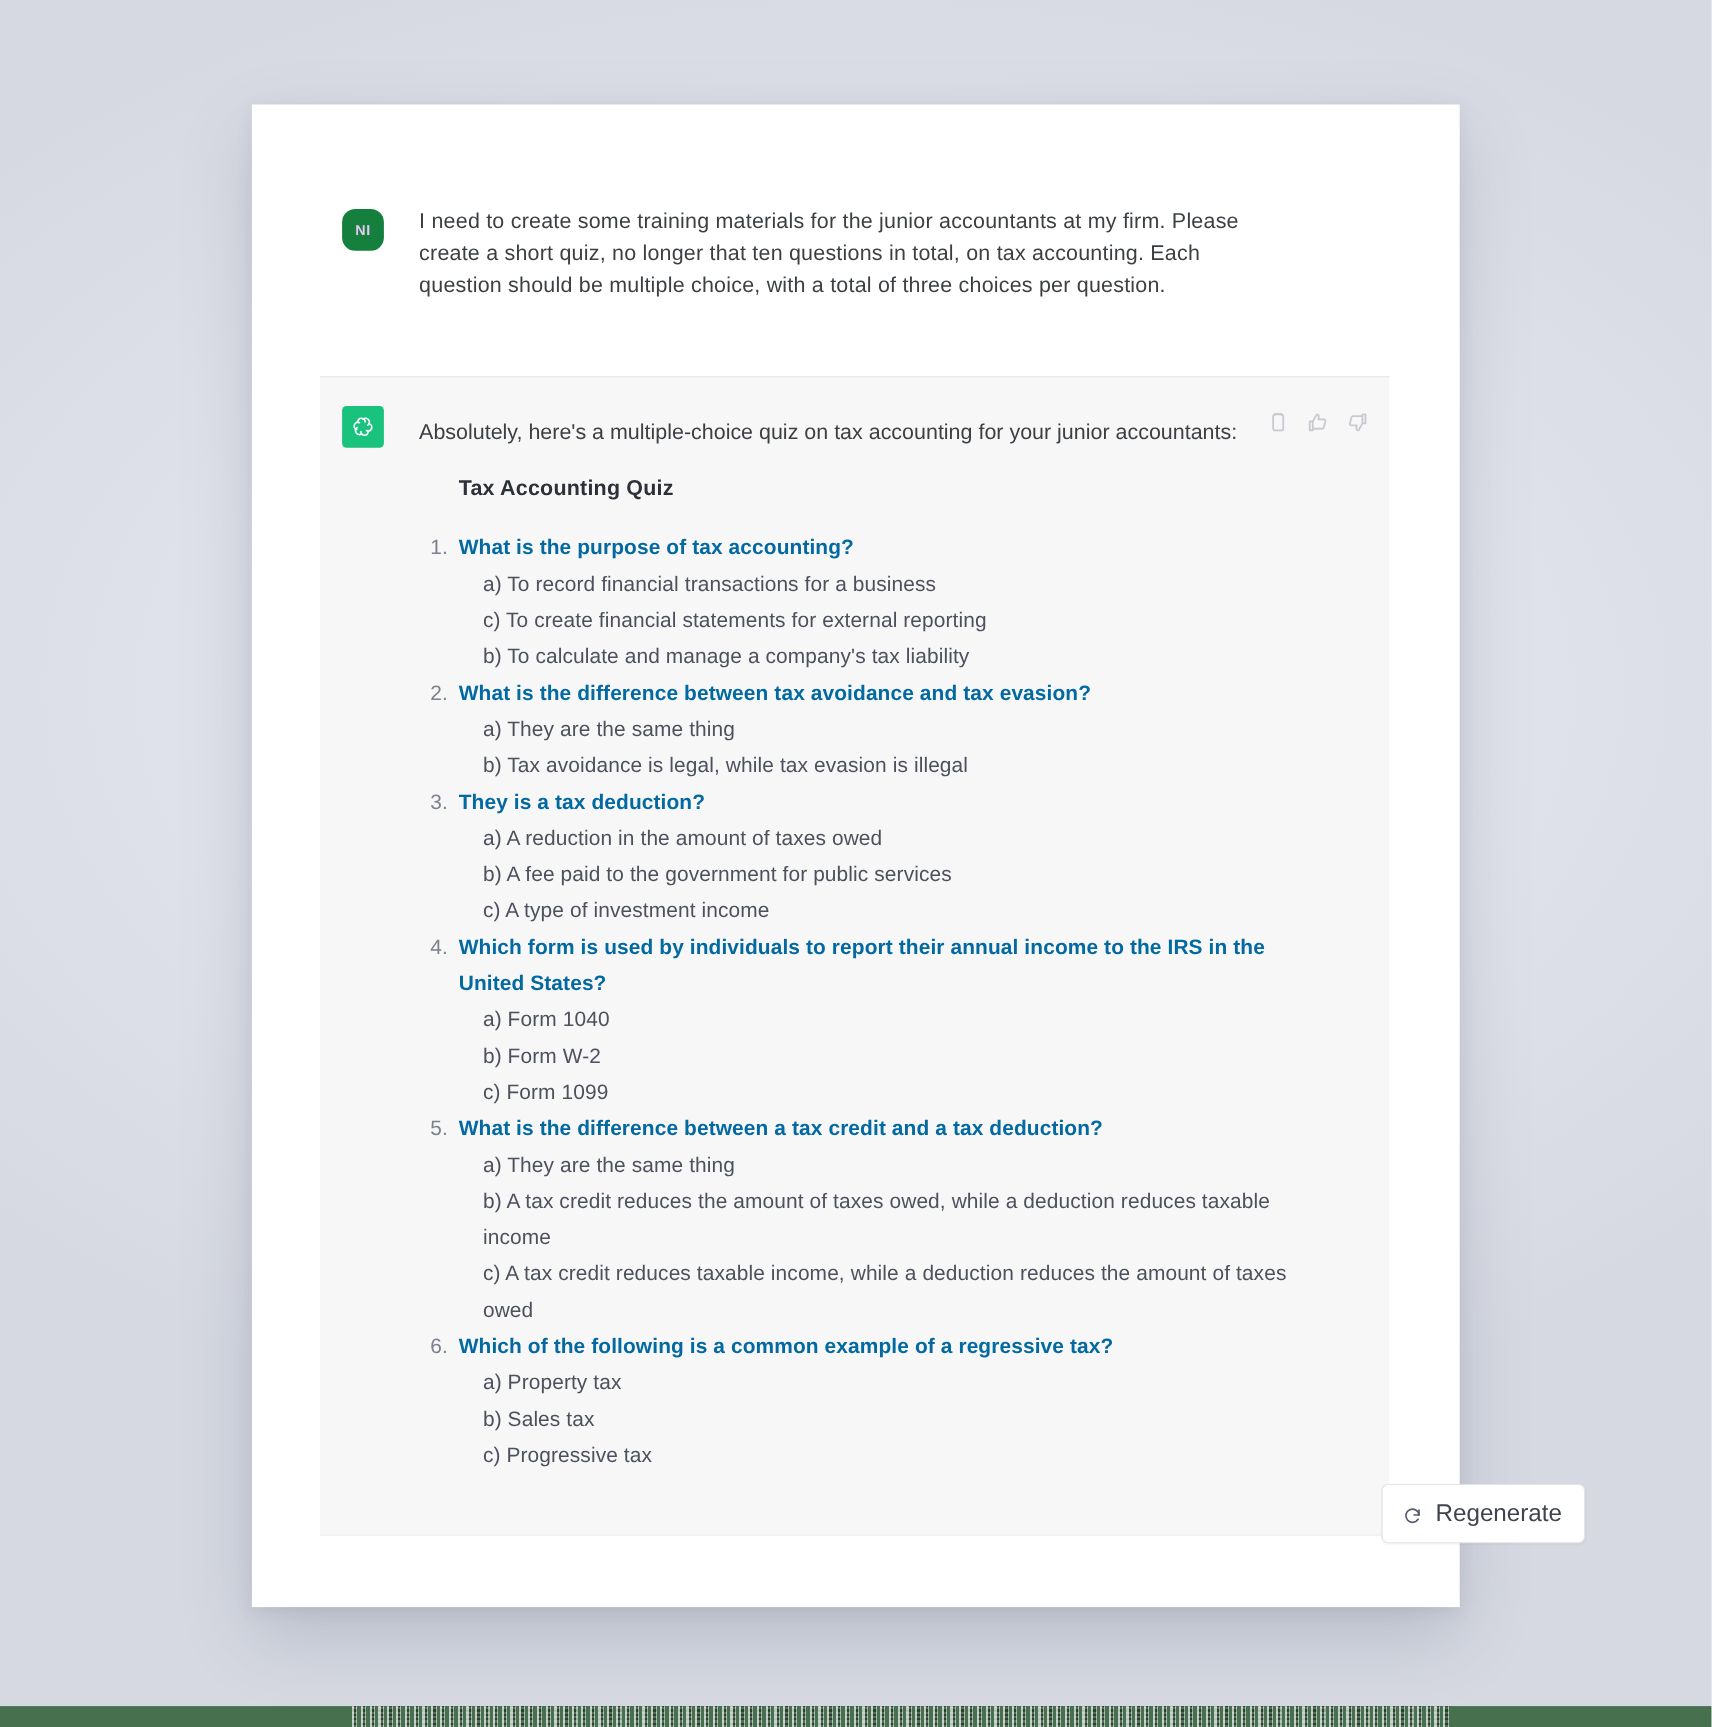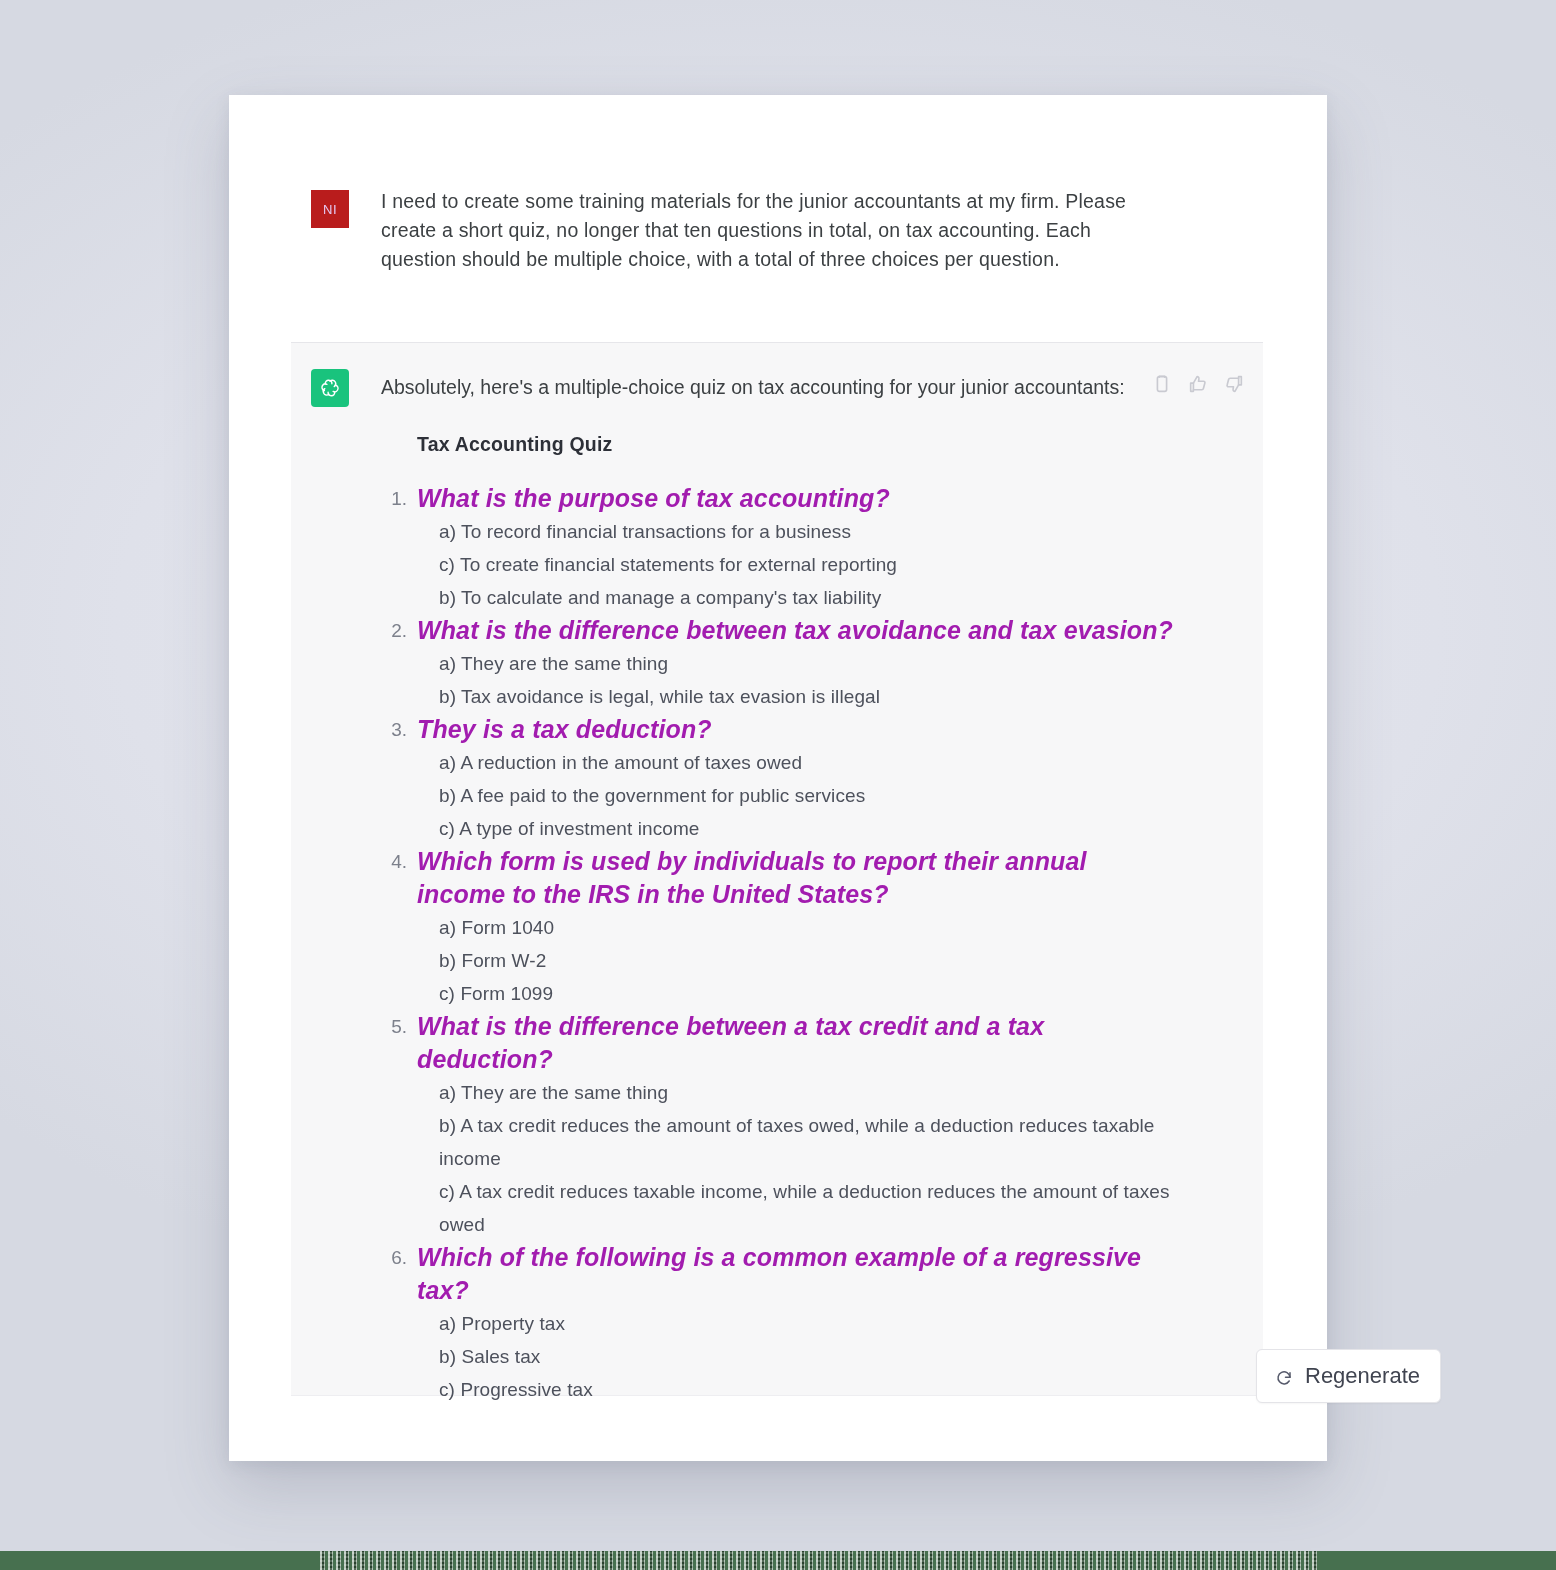--- a/index.html
+++ b/index.html
@@ -61,28 +61,28 @@
     position: absolute;
     left: 82px;
     top: 92px;
     width: 900px;
     display: flex;
     gap: 32px;
   }
   .avatar-user {
     width: 38px;
     height: 38px;
-    border-radius: 0;
-    background: #b91c1c;
+    border-radius: 12px;
+    background: #15803d;
     color: #e4c9f2;
     display: flex;
     align-items: center;
     justify-content: center;
     font-size: 13px;
-    font-weight: 400;
+    font-weight: 700;
     letter-spacing: .5px;
     flex: none;
     margin-top: 3px;
   }
   .user-text {
     font-size: 19.5px;
     line-height: 29px;
     color: #3c4043;
     max-width: 790px;
     letter-spacing: .01em;
@@ -99,21 +99,21 @@
     border-top: 1px solid #e6e6ea;
     border-bottom: 1px solid #eeeef1;
   }
   .assistant-inner {
     position: relative;
     padding: 24px 0 0 20px;
   }
   .assistant-head {
     display: flex;
     gap: 32px;
-    align-items: flex-start;
+    align-items: flex-end;
   }
   .avatar-bot {
     width: 38px;
     height: 38px;
     border-radius: 4px;
     background: #19c37d;
     flex: none;
     display: flex;
     align-items: center;
     justify-content: center;
@@ -171,26 +171,25 @@
     position: absolute;
     left: 0;
     top: 0;
     width: 26px;
     text-align: right;
     font-size: 19px;
     color: #7d818c;
     line-height: 33px;
   }
   .q-text {
-    font-size: 25px;
+    font-size: 19px;
     font-weight: 700;
-    color: #a21caf;
+    color: #0369a1;
     line-height: 33px;
     letter-spacing: .005em;
-    font-style: italic;
   }
   .q-options {
     list-style: none;
     margin: 0;
     padding: 0 0 0 22px;
   }
   .q-options li {
     font-size: 19px;
     color: #4d515c;
     line-height: 33px;

